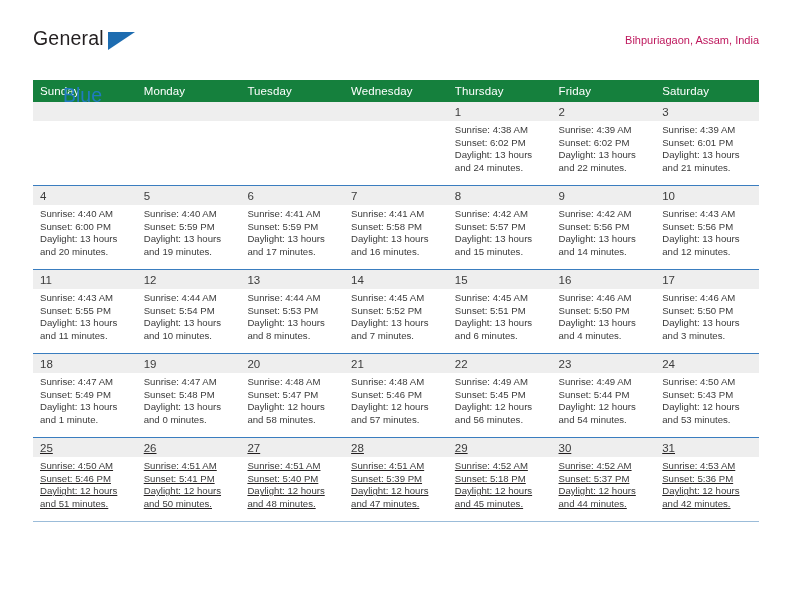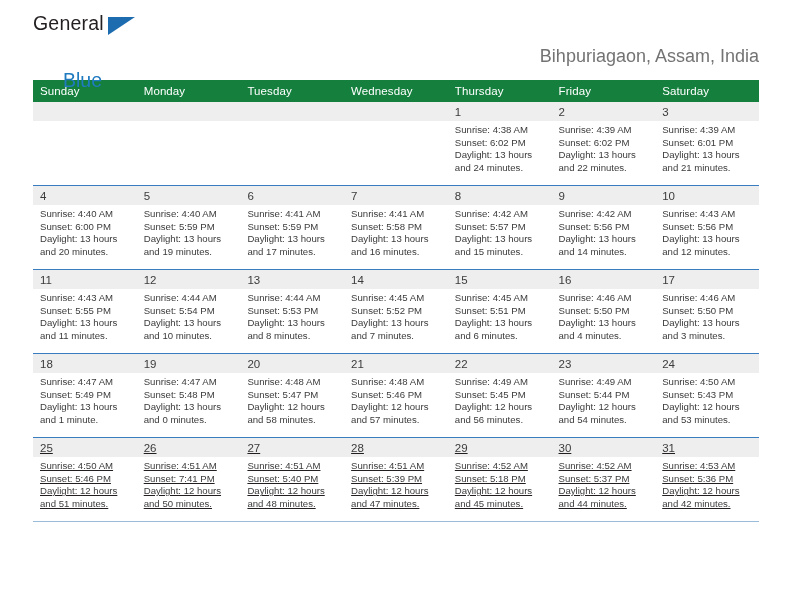--- a/index.html
+++ b/index.html
@@ -19,21 +19,21 @@
     position: relative;
     width: 792px;
     height: 612px;
     box-sizing: border-box;
     padding: 0 33px;
   }
 
   
   .topbar {
     display: flex;
-    align-items: center;
+    align-items: flex-start;
     justify-content: space-between;
     padding-top: 26px;
     height: 74px;
     box-sizing: border-box;
   }
   .logo {
     position: relative;
     width: 130px;
     padding-top: 2px;
   }
@@ -65,24 +65,24 @@
     padding-top: 0px;
   }
   .cal-title {
     font-size: 29px;
     font-weight: normal;
     color: #231f20;
     line-height: 33px;
     letter-spacing: 0.2px;
   }
   .cal-subtitle {
-    font-size: 18px;
-    color: #737373;
+    font-size: 11px;
+    color: #be185d;
     line-height: 20px;
-    margin-top: 12px;
+    margin-top: 4px;
   }
 
   
   table.cal {
     width: 726px;
     border-collapse: collapse;
     table-layout: fixed;
     margin-top: 6px;
   }
   table.cal th {
@@ -470,21 +470,21 @@
                 <div>Daylight: 12 hours</div>
                 <div>and 51 minutes.</div>
               </div>
             </div>
           </td>
           <td>
             <div class="cell">
               <div class="daynum-band">26</div>
               <div class="info">
                 <div>Sunrise: 4:51 AM</div>
-                <div>Sunset: 7:41 PM</div>
+                <div>Sunset: 5:41 PM</div>
                 <div>Daylight: 12 hours</div>
                 <div>and 50 minutes.</div>
               </div>
             </div>
           </td>
           <td>
             <div class="cell">
               <div class="daynum-band">27</div>
               <div class="info">
                 <div>Sunrise: 4:51 AM</div>

